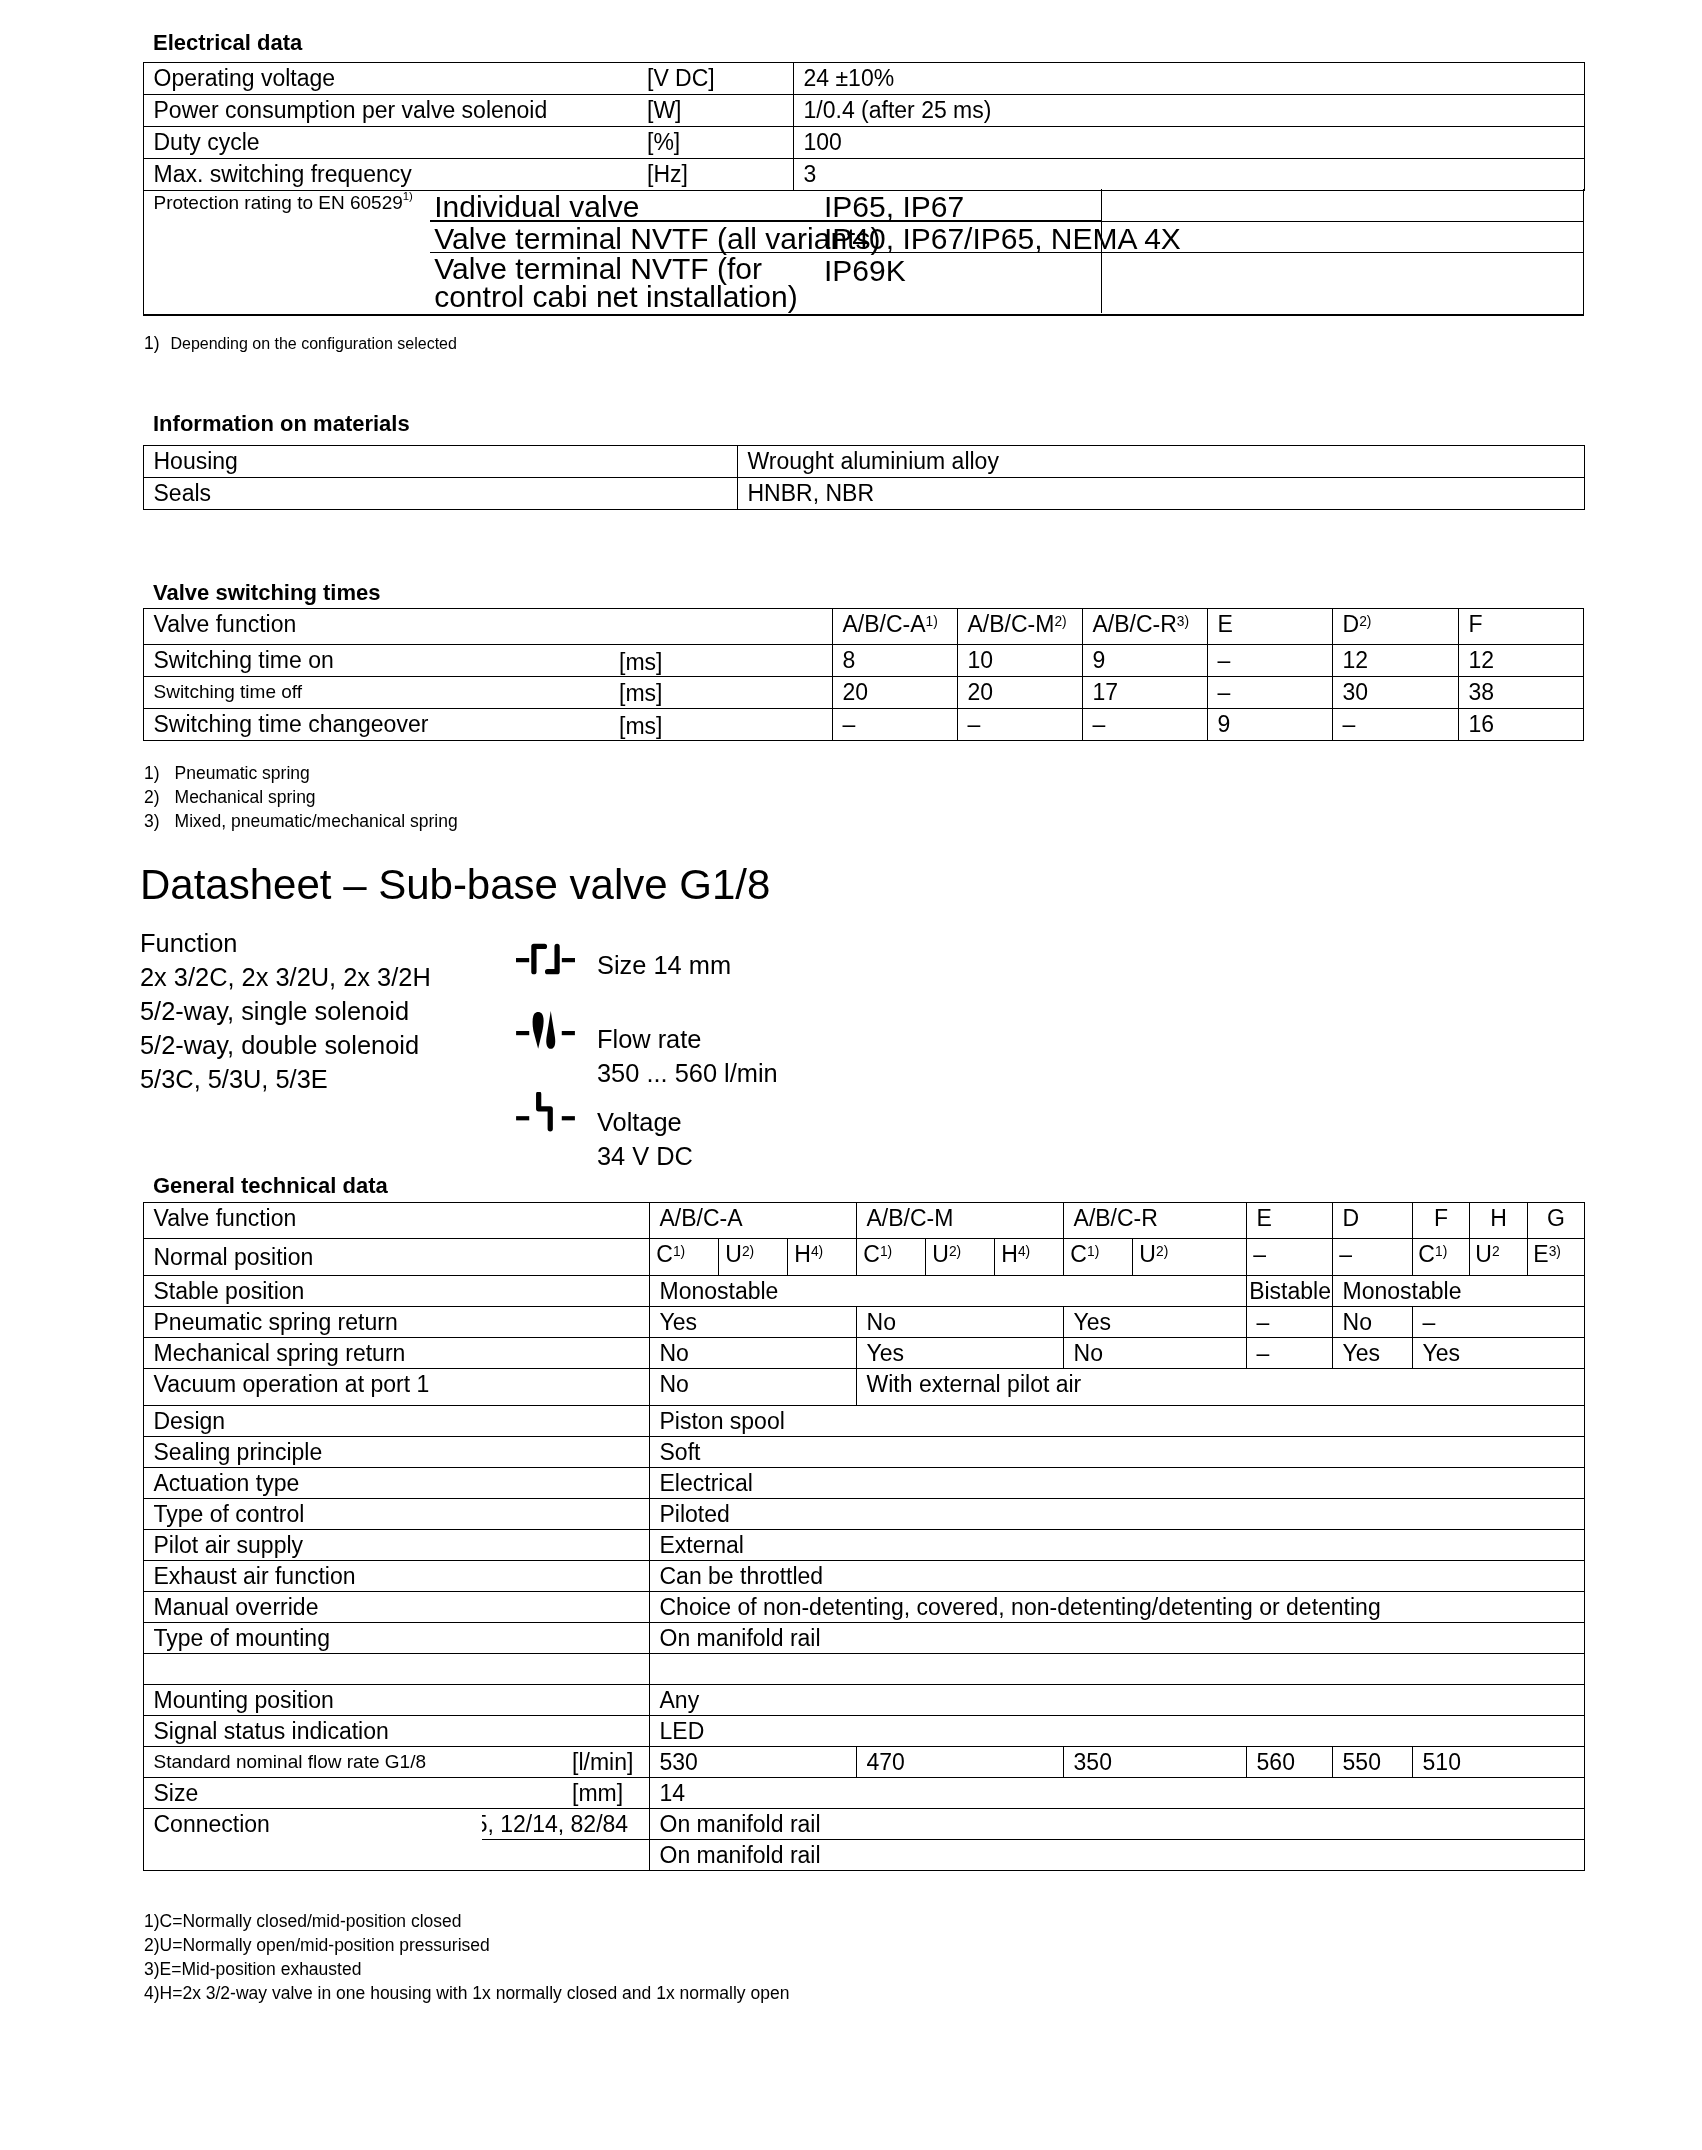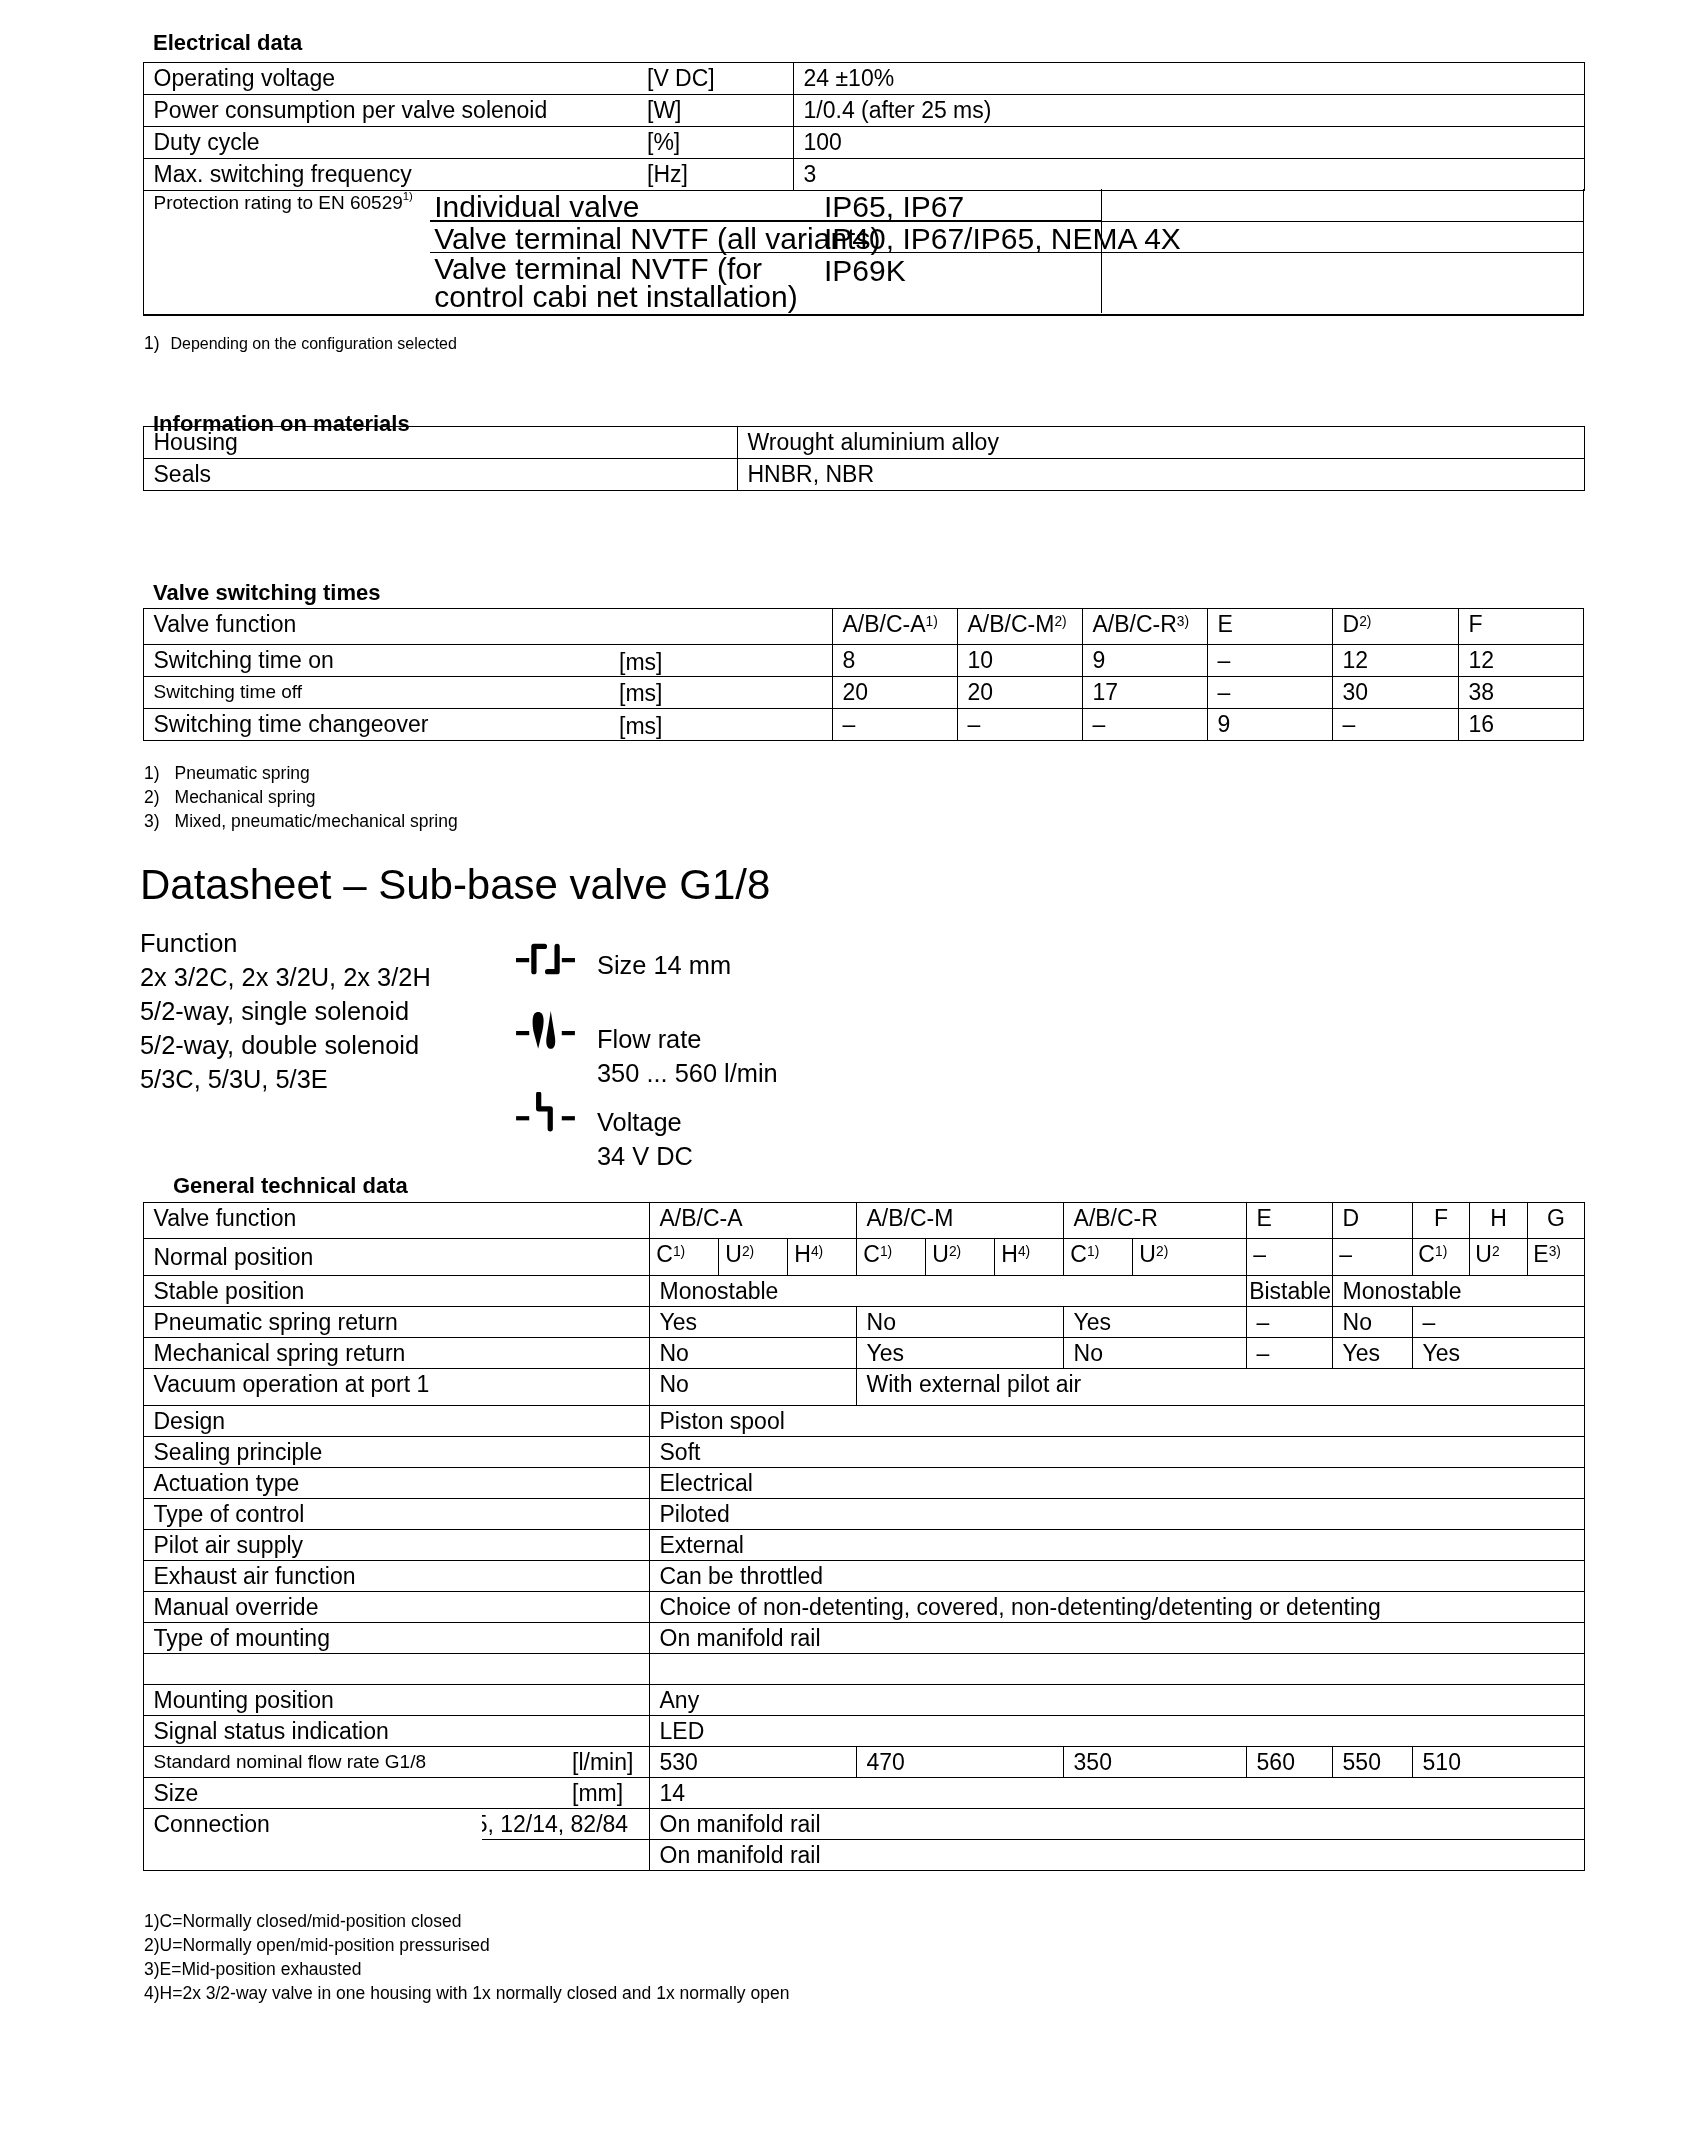--- a/index.html
+++ b/index.html
@@ -81,21 +81,21 @@
   </div>
   <span class="abs txt" style="left:680px;top:67px;">IP69K</span>
 </div>
 
 <div class="abs note" style="left:144px;top:333px;">
   <span>1)</span>
   <span class="xs" style="margin-left:6px;">Depending on the configuration selected</span>
 </div>
 
 <div class="abs h-bold" style="left:153px;top:411px;">Information on materials</div>
-<table class="grid" style="left:143px;top:426px;width:1441px;">
+<table class="grid" style="left:143px;top:445px;width:1441px;">
   <colgroup>
       <col style="width:594px">
       <col style="width:847px">
     </colgroup>
   <tbody>
       <tr style="height:32px">
     <td>Housing</td>
     <td>Wrought aluminium alloy</td>
   </tr>
   <tr style="height:32px">
@@ -205,21 +205,21 @@
 <svg class="icon" style="left:516px;top:1092px;" width="59" height="42" viewBox="0 0 112 80">
   <rect x="0" y="46" width="25" height="8" fill="#000"></rect>
   <rect x="87" y="46" width="25" height="8" fill="#000"></rect>
   <path d="M43 4 V32 H65 V70" stroke="#000" stroke-width="10" fill="none" stroke-linecap="round" stroke-linejoin="round"></path>
 </svg>
 <div class="abs" style="left:597px;top:1105px;">
   <span class="list-line">Voltage</span>
   <span class="list-line">34 V DC</span>
 </div>
 
-<div class="abs h-bold" style="left:153px;top:1173px;margin-left:20px;">General technical data</div>
+<div class="abs h-bold" style="left:153px;top:1173px;">General technical data</div>
 
 <table class="grid" style="left:143px;top:1202px;width:1441px;">
   <colgroup>
     <col style="width:338px">
       <col style="width:168px">
     <col style="width:69px">
       <col style="width:69px">
       <col style="width:69px">
     <col style="width:69px">
       <col style="width:69px">

